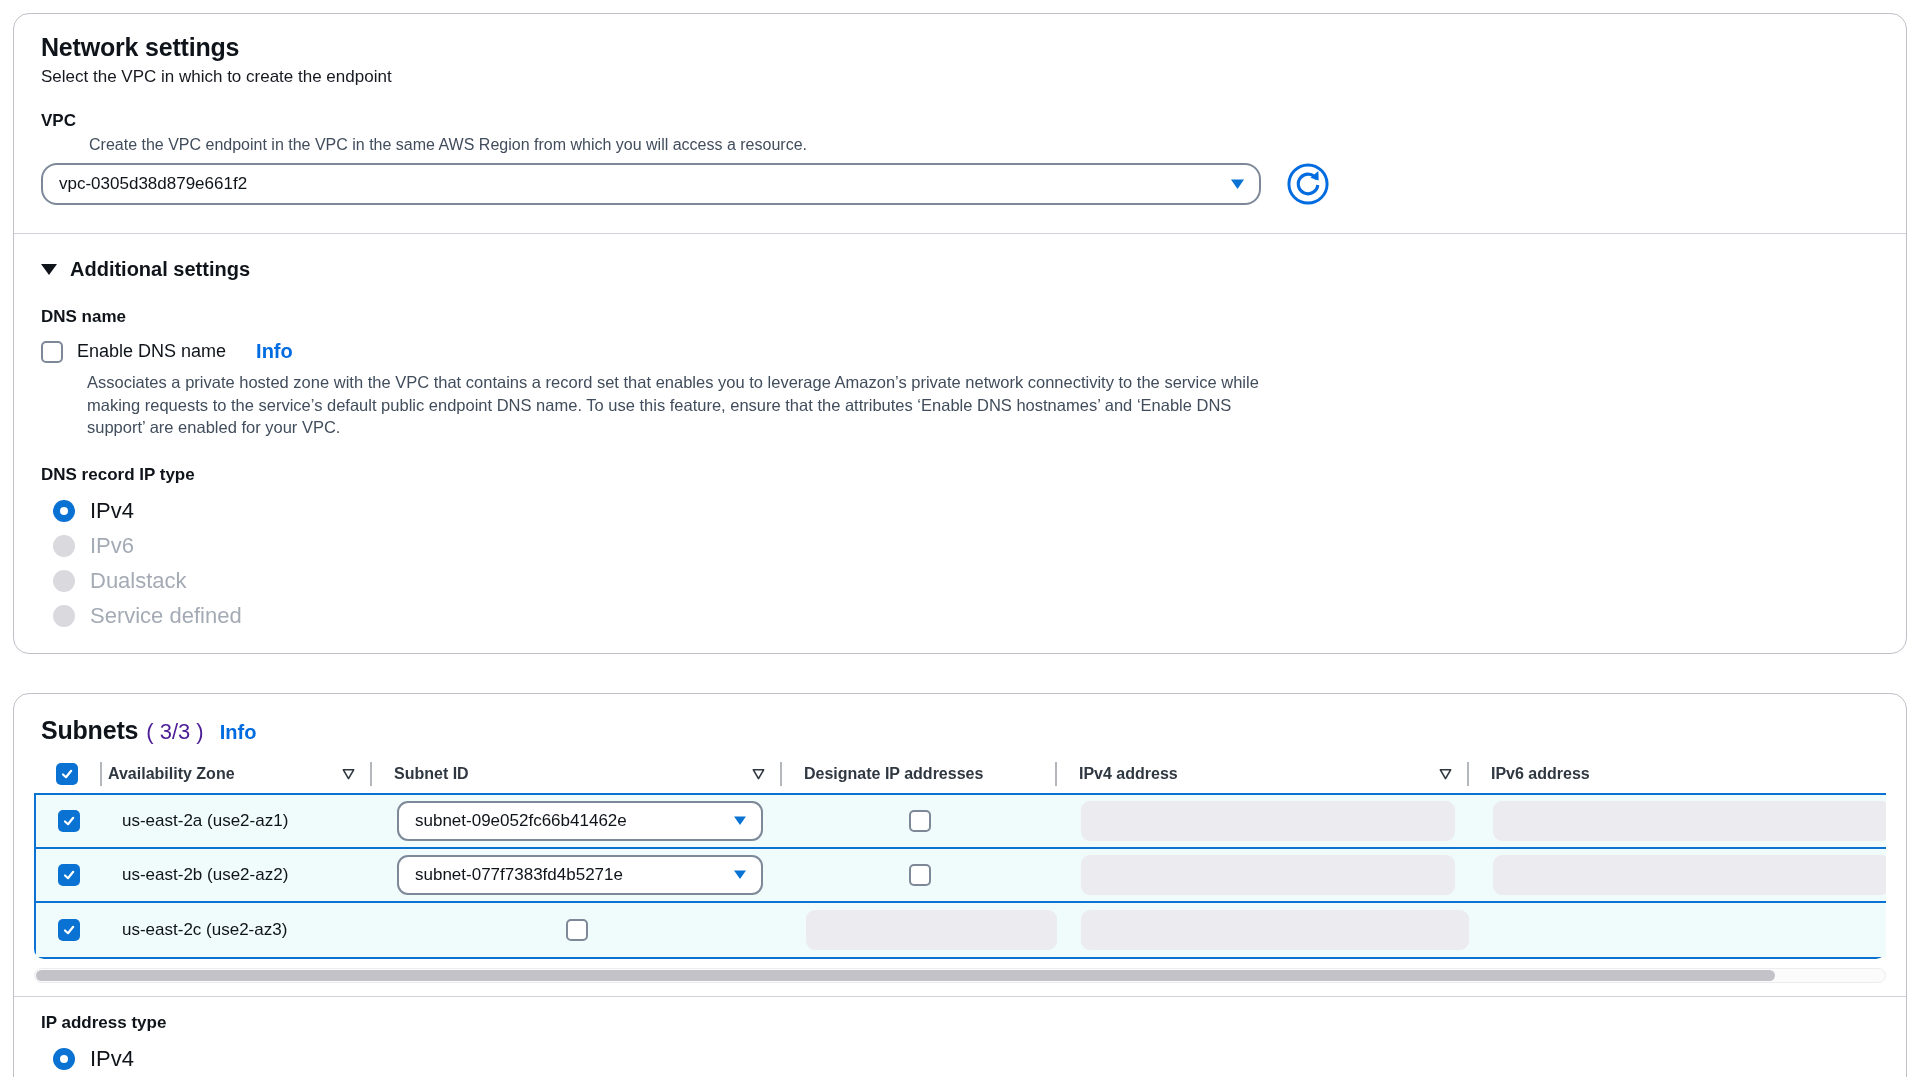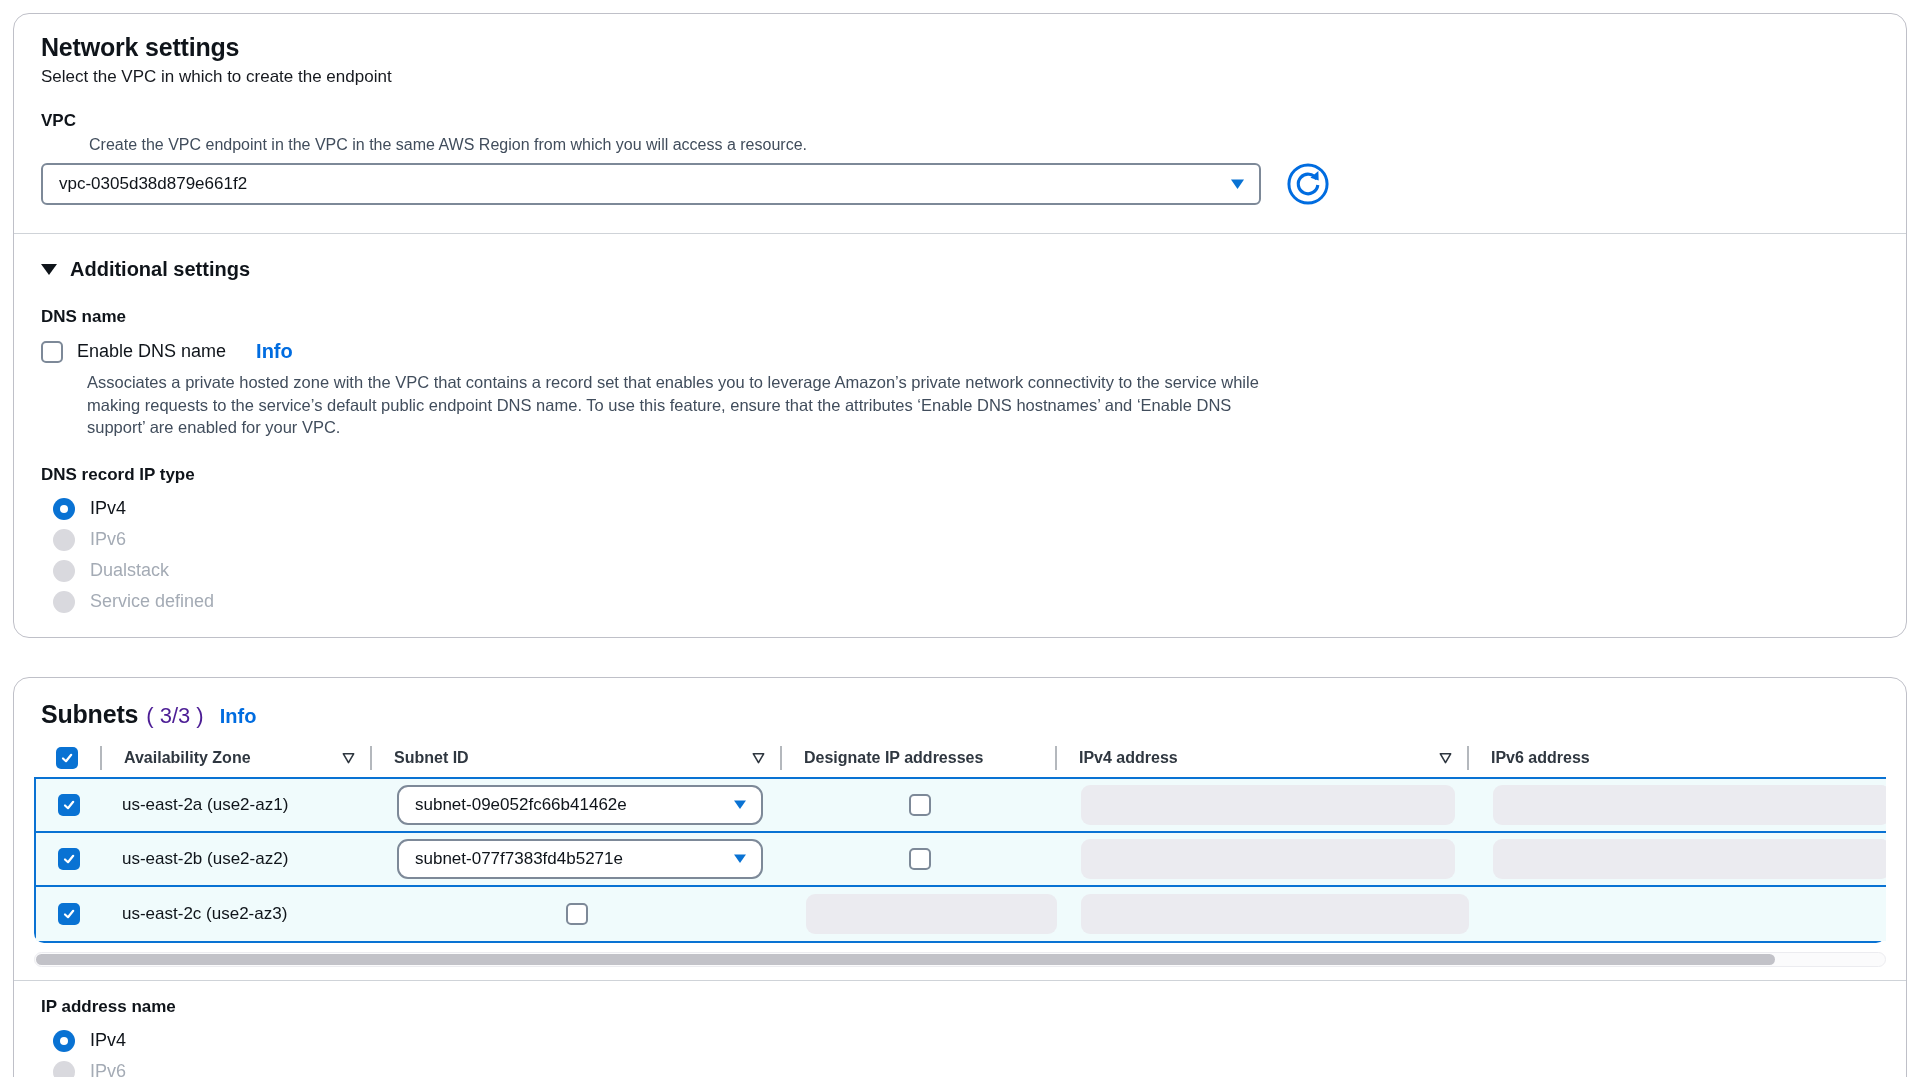--- a/index.html
+++ b/index.html
@@ -16,21 +16,21 @@
     border-radius:16px;
   }
   #card-network { padding:18px 27px 24px 27px; }
   .h1 { font-size:25px; font-weight:700; line-height:30px; letter-spacing:-0.2px; }
   .subtitle { font-size:17px; margin-top:5px; color:#16191f; }
   .field-label { font-size:17px; font-weight:700; margin-top:24px; }
   .field-desc { font-size:16px; color:#414d5c; margin-top:5px;margin-left:48px; }
   .select-row { display:flex; align-items:center; margin-top:9px; gap:26px; }
   .select {
     display:flex; align-items:center; justify-content:space-between;
-    border:2px solid #7d8998; border-radius:6px; background:#fff;
+    border:2px solid #7d8998; border-radius:16px; background:#fff;
     height:42px; padding:0 14px 0 16px; font-size:17px; cursor:pointer;
   }
   .select-vpc { width:1220px; }
   .caret { flex:0 0 auto; margin-left:10px; }
   .refresh-btn { width:42px; height:42px; border:none; background:transparent; padding:0; cursor:pointer; display:flex; align-items:center; justify-content:center; }
   .divider-full { border-top:1px solid #cfd3d8; margin:28px -27px 0 -27px; }
   .expander { display:flex; align-items:center; gap:13px; margin-top:24px; cursor:pointer; }
   .expander .tri { width:0; height:0; border-left:8px solid transparent; border-right:8px solid transparent; border-top:11px solid #0f141a; }
   .expander .exp-label { font-size:20px; font-weight:700; }
   .group-label { font-size:17px; font-weight:700; margin-top:26px; }
@@ -40,33 +40,33 @@
   .checkbox.checked { background:#0972d3; display:flex; align-items:center; justify-content:center; }
   .cb-label { font-size:18px; }
   .info-link { color:#006ce0; font-size:20px; font-weight:700; text-decoration:none; margin-left:16px; cursor:pointer;text-align:right; }
   .dns-desc { margin-left:46px; margin-top:8px; width:1195px; font-size:16.5px; line-height:1.37; color:#414d5c; }
   .radio-list { margin-top:13px; display:flex; flex-direction:column; gap:9px; }
   .radio-row { display:flex; align-items:center; gap:15px; padding-left:12px; cursor:pointer; }
   .radio { width:22px; height:22px; border-radius:50%; position:relative; flex:0 0 auto; }
   .radio.selected { background:#0972d3; }
   .radio.selected::after { content:''; position:absolute; inset:7px; border-radius:50%; background:#fff; }
   .radio.disabled { background:#d9d9de; }
-  .radio-label { font-size:18px;text-align:center; }
+  .radio-label { font-size:22px;text-align:center; }
   .radio-label.disabled { color:#a4abb5; }
 
   
   #card-subnets { margin-top:39px; padding:0; overflow:hidden; }
   .subnets-head { display:flex; align-items:baseline; padding:22px 27px 10px 27px; }
   .subnets-title { font-size:25px; font-weight:700; letter-spacing:-0.2px; }
   .subnets-count { font-size:22px; font-weight:500; color:#4c1d95; margin-left:8px; }
   .table-zone { margin:0 20px; overflow:hidden; }
   .tgrid { display:grid; grid-template-columns:66px 270px 410px 275px 412px 421px; align-items:center; }
   .thead { height:38px; }
   .th { display:flex; align-items:center; font-size:16px; font-weight:700; color:#2f3740; padding-left:24px; position:relative; height:100%; }
-  .th.first { padding-left:24px; }
+  .th.first { padding-left:8px; }
   .th .sep { position:absolute; left:0; top:7px; bottom:7px; width:2px; background:#b4b8bd; }
   .th .spacer { flex:1; }
   .sort-icon { margin-right:14px; flex:0 0 auto; }
   .th-check, .td-check { display:flex; align-items:center; justify-content:center; height:100%; }
   .rows-wrap {
     border:2px solid #0972d3;
     border-right:none;
     border-radius:0 0 10px 10px;
     text-align:right;
   }
@@ -281,21 +281,21 @@
     </div>
   </div>
 
   <div class="scroll-strip">
     <div class="scroll-thumb"></div>
   </div>
 
   <div class="subnets-divider"></div>
 
   <div class="ip-type-section">
-    <div class="ip-type-label">IP address name</div>
+    <div class="ip-type-label">IP address type</div>
     <div class="radio-list">
       <div class="radio-row">
         <span class="radio selected"></span>
         <span class="radio-label">IPv4</span>
       </div>
       <div class="radio-row">
         <span class="radio disabled"></span>
         <span class="radio-label disabled">IPv6</span>
       </div>
 

